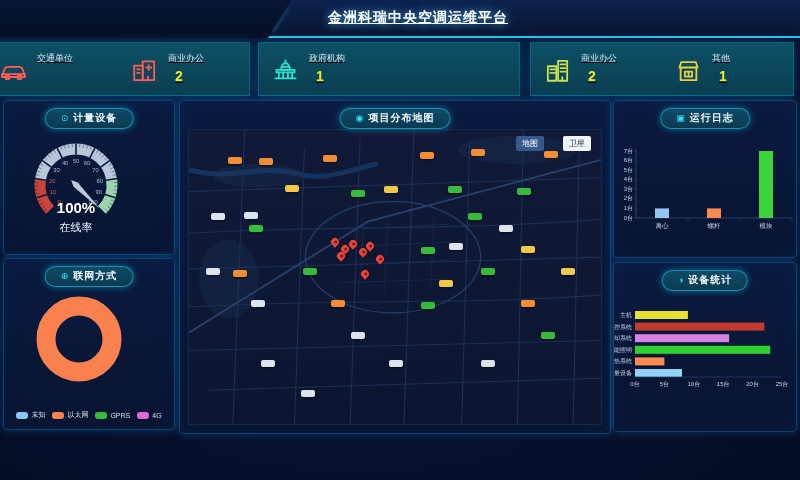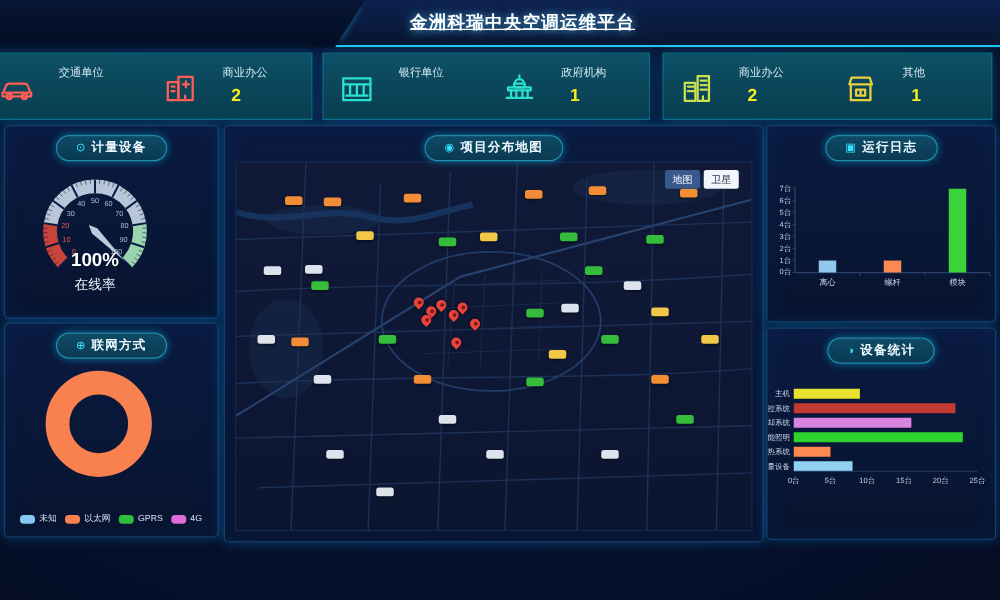--- a/index.html
+++ b/index.html
@@ -21,21 +21,21 @@
   .app-title{position:absolute;left:60px;top:50%;transform:translateY(-50%);
     font-size:14px;font-weight:bold;color:#fff;letter-spacing:1px;
     text-shadow:0 0 8px rgba(80,200,255,.8);white-space:nowrap;text-decoration:underline;}
   
   .card{position:absolute;top:42px;height:52px;display:flex;
     background:linear-gradient(180deg,#0d5066,#093e50);
     border:1px solid rgba(0,220,255,.22);box-shadow:0 0 10px rgba(0,160,230,.3);}
   .stat-item{flex:1;display:flex;align-items:flex-start;padding-left:12px;}
   .stat-icon{width:29px;height:29px;margin-top:13px;flex:none;}
   .stat-icon *{fill:none;stroke:currentColor;stroke-width:1.5;stroke-linecap:round;stroke-linejoin:round;}
-  .stat-text{margin-left:19px;margin-top:9px;}
+  .stat-text{margin-left:9px;margin-top:9px;text-decoration:underline;}
   .stat-label{font-size:9px;color:#d5e8f2;}
   .stat-value{font-size:14px;font-weight:bold;color:#f5ec23;margin-top:3px;padding-left:7px;min-height:15px;}
   
   .panel{position:absolute;background:linear-gradient(180deg,#0a1a40,#081430);
     border:1px solid #15406e;border-radius:4px;
     box-shadow:0 0 9px rgba(0,140,220,.35), inset 0 0 20px rgba(0,120,200,.08);}
   .panel-header{position:absolute;top:7px;left:50%;transform:translateX(-50%);
     display:flex;align-items:center;gap:5px;width:max-content;
     padding:2px 15px 3px;border-radius:11px;z-index:6;
     background:linear-gradient(180deg,#0e4a66,#0a3a52);
@@ -59,21 +59,21 @@
     background:linear-gradient(180deg,#101a38,#0c1530);overflow:hidden;border:1px solid #13294e;}
   .roads{position:absolute;left:0;top:0;width:100%;height:100%;}
   .roads path{stroke:#1d3157;stroke-width:1.1;fill:none;}
   .roads .hw{stroke:#27426f;stroke-width:1.8;}
   .roads .ring{stroke:#223c68;stroke-width:1.4;fill:none;}
   .roads .grid{stroke:#1a2c50;stroke-width:.7;}
   .roads .river{stroke:#173765;stroke-width:5;opacity:.85;}
   .roads .land{fill:rgba(36,64,100,.25);stroke:none;}
   .roads .land2{fill:rgba(30,56,92,.3);stroke:none;}
   #map-controls{position:absolute;top:6px;right:10px;display:flex;gap:3px;z-index:6;}
-  .map-btn{font-size:8px;padding:2px 6px;border-radius:2px;background:#f2f6fb;color:#23324a;cursor:pointer;}
+  .map-btn{font-size:8px;padding:2px 6px;border-radius:2px;background:#f2f6fb;color:#23324a;cursor:pointer;margin-left:16px;}
   .map-btn.active{background:#38598e;color:#fff;}
   .chip{position:absolute;width:14px;height:7px;border-radius:2px;
     box-shadow:0 1px 2px rgba(0,0,0,.55);opacity:.95;cursor:pointer;}
   .pin{position:absolute;width:8px;height:8px;background:#e8453c;border-radius:50% 50% 50% 0;
     transform:rotate(-45deg);box-shadow:0 0 3px rgba(0,0,0,.6);cursor:pointer;}
   .pin::after{content:"";position:absolute;left:2.5px;top:2.5px;width:3px;height:3px;
     background:#7a1410;border-radius:50%;}
 </style>
 </head>
 <body>
@@ -105,30 +105,20 @@
             <rect x="10.5" y="4.5" width="9.5" height="15.5"></rect>
             <path d="M15.5 7.5v4M13.5 9.5h4M6 11h2M6 14h2M15 20v-3"></path>
           </svg>
           <div class="stat-text">
             <div class="stat-label">商业办公</div>
             <div class="stat-value">2</div>
           </div>
         </div>
       </div>
       <div class="card" style="left: 258px; width: 260px;">
-        <div class="stat-item">
-          <svg class="stat-icon" viewBox="0 0 24 24" style="color: rgb(42, 224, 207);">
-            <rect x="3" y="5.5" width="18" height="14.5"></rect>
-            <path d="M3 9.5h18M7.5 9.5V17M12 9.5V17M16.5 9.5V17M5 17h14"></path>
-          </svg>
-          <div class="stat-text">
-            <div class="stat-label">银行单位</div>
-            <div class="stat-value"></div>
-          </div>
-        </div>
         <div class="stat-item">
           <svg class="stat-icon" viewBox="0 0 24 24" style="color: rgb(42, 224, 207);">
             <path d="M12 3.5v2M9 9a3 3 0 0 1 6 0"></path>
             <rect x="8.5" y="9" width="7" height="2.5"></rect>
             <rect x="4.5" y="11.5" width="15" height="2"></rect>
             <path d="M6.5 13.5v5M10 13.5v5M14 13.5v5M17.5 13.5v5M3.5 18.5h17"></path>
           </svg>
           <div class="stat-text">
             <div class="stat-label">政府机构</div>
             <div class="stat-value">1</div>

